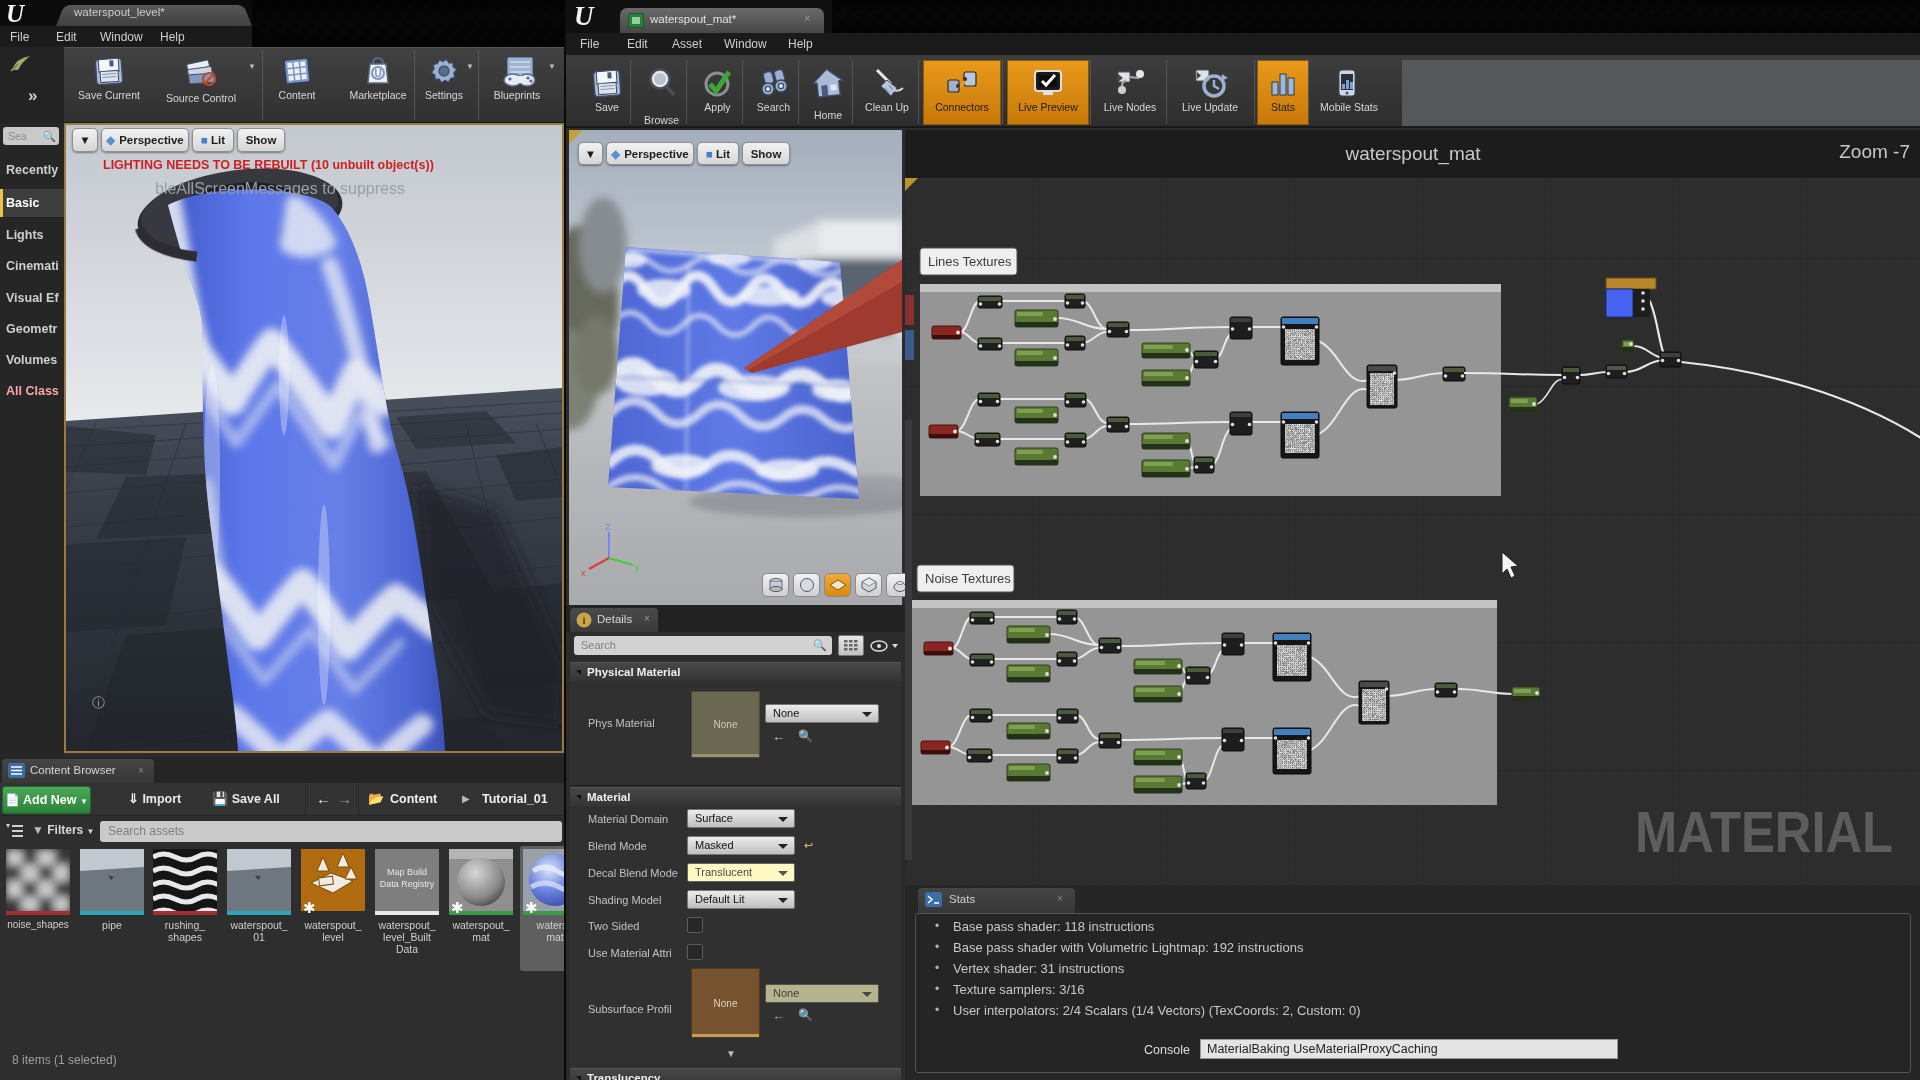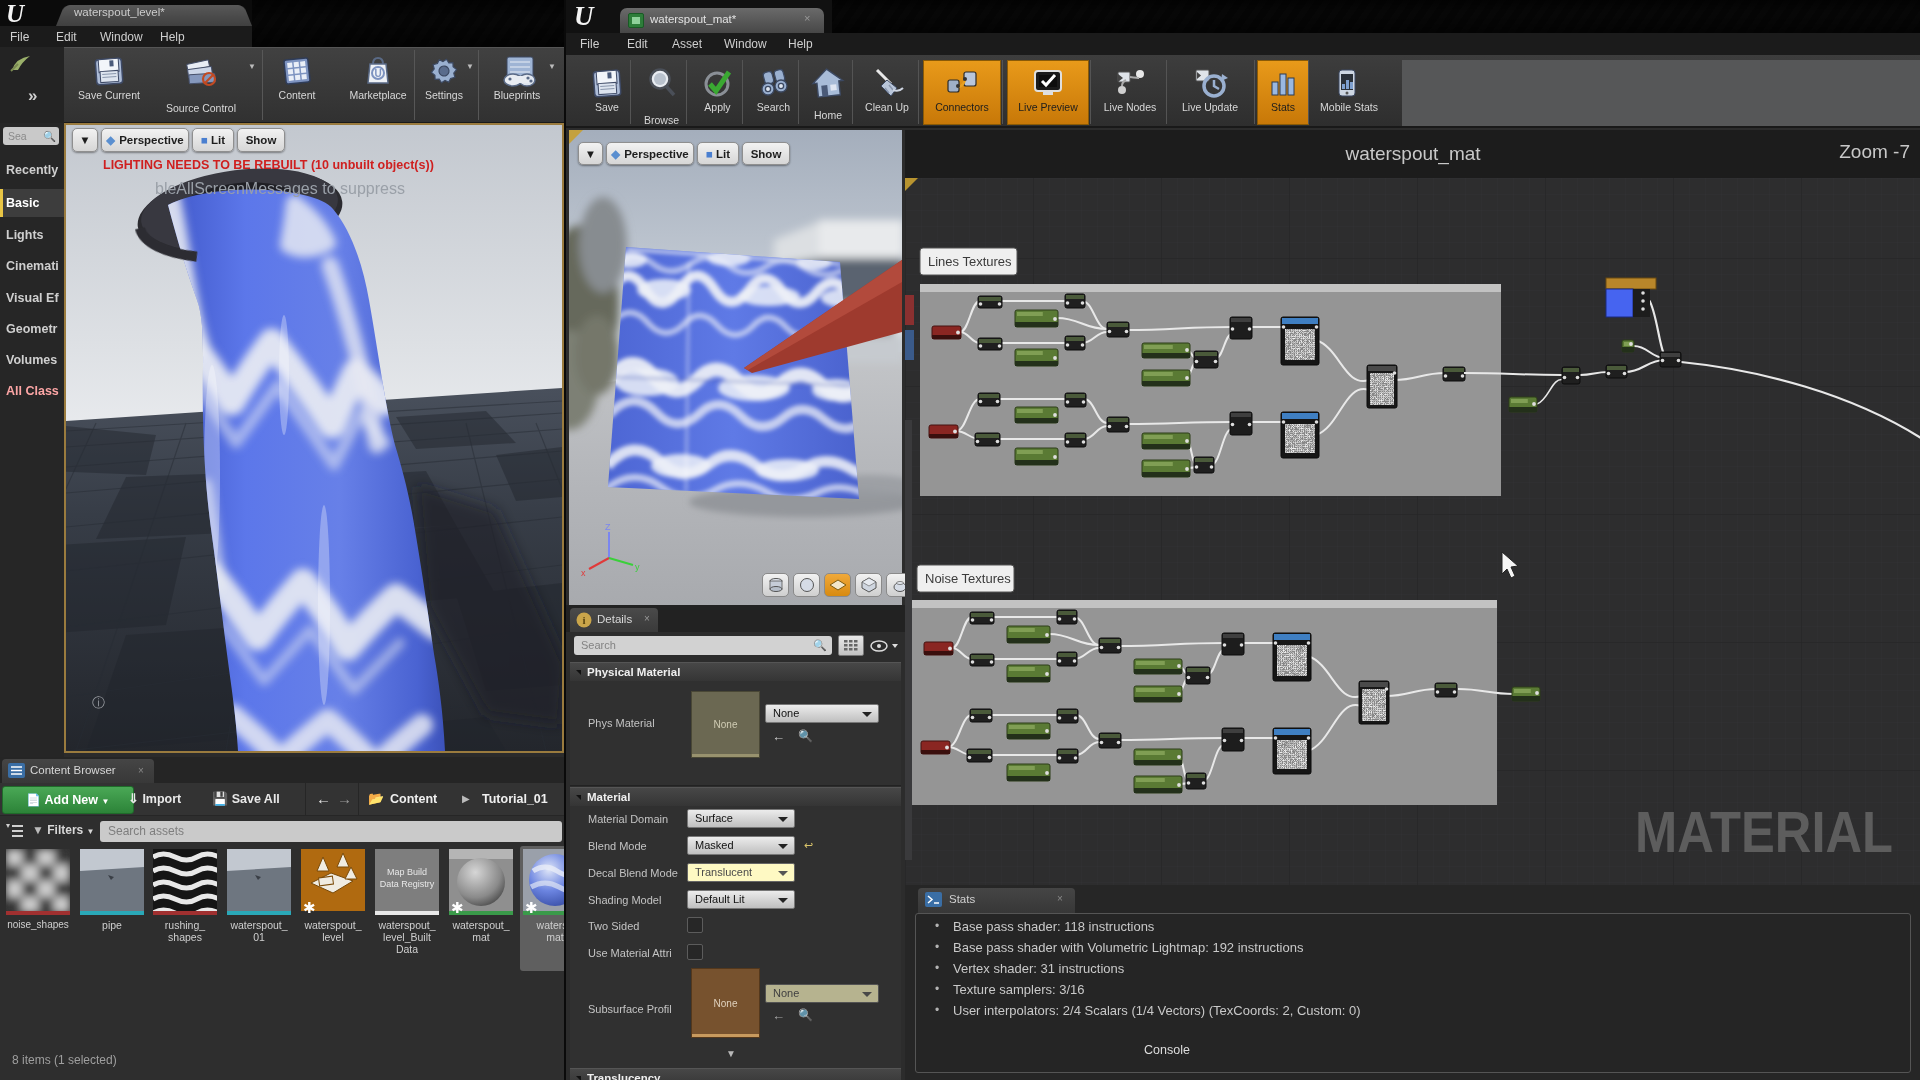--- a/index.html
+++ b/index.html
@@ -52,21 +52,21 @@
     <div class="tbtn" style="left:162px;top:54px;width:78px;color:#d8d8d8;">
       <svg width="40" height="34" viewBox="0 0 40 34">
         <g>
           <rect x="6" y="8" width="22" height="7" rx="1" fill="#e8edf5" stroke="#46506a" transform="rotate(-12 17 11)"></rect>
           <rect x="7" y="14" width="24" height="8" rx="1" fill="#ccd6e8" stroke="#46506a" transform="rotate(-8 19 18)"></rect>
           <rect x="8" y="20" width="26" height="9" rx="1" fill="#8598bd" stroke="#46506a" transform="rotate(-4 21 24)"></rect>
           <circle cx="28" cy="25" r="6" fill="none" stroke="#c24a22" stroke-width="2.2"></circle>
           <line x1="24" y1="29" x2="32" y2="21" stroke="#c24a22" stroke-width="2.2"></line>
         </g>
       </svg>
-      <div style="margin-top:14px;">Source Control</div>
+      <div style="margin-top:4px;">Source Control</div>
     </div>
     <div class="abs" style="left:248px;top:62px;color:#bbb;font-size:8px;">▼</div>
     <div class="abs" style="left:262px;top:50px;width:1px;height:70px;background:#575757;"></div>
     <div class="tbtn" style="left:268px;top:54px;width:58px;color:#d8d8d8;">
       <svg width="36" height="34" viewBox="0 0 36 34">
         <g transform="rotate(-6 18 17)">
           <rect x="6" y="5" width="24" height="24" rx="2" fill="#7d93c0" stroke="#2f3c58" stroke-width="1.5"></rect>
           <g fill="#e9eef7">
             <rect x="9.0" y="8.0" width="5" height="5"></rect>
             <rect x="15.5" y="8.0" width="5" height="5"></rect>
@@ -239,21 +239,21 @@
           <rect width="17" height="15" rx="2" fill="#3a6ea5"></rect>
           <g stroke="#fff" stroke-width="1.5">
             <line x1="3" y1="4" x2="14" y2="4"></line>
             <line x1="3" y1="7.5" x2="14" y2="7.5"></line>
             <line x1="3" y1="11" x2="14" y2="11"></line>
           </g>
         </svg></div>
       <div class="abs" style="left:30px;top:7px;color:#d6d6d6;font-size:11.5px;">Content Browser</div>
       <div class="abs" style="left:138px;top:8px;color:#888;font-size:10px;">×</div>
       <div class="abs" style="left:0;top:26px;width:564px;height:33px;background:#333333;border-bottom:1px solid #262626;"></div>
-      <div class="abs" style="left:2px;top:29px;width:132px;height:28px;background:linear-gradient(#4aa856,#2c8338);border:1px solid #1f6b2a;border-radius:3px;color:#fff;font-size:12.5px;font-weight:bold;line-height:26px;text-align:center;"><span style="font-size:12px;">📄</span> Add New <span style="font-size:8px;">▼</span></div>
+      <div class="abs" style="left:2px;top:29px;width:89px;height:28px;background:linear-gradient(#4aa856,#2c8338);border:1px solid #1f6b2a;border-radius:3px;color:#fff;font-size:12.5px;font-weight:bold;line-height:26px;text-align:center;"><span style="font-size:12px;">📄</span> Add New <span style="font-size:8px;">▼</span></div>
       <div class="abs" style="left:128px;top:34px;color:#e8e8e8;font-size:12.5px;font-weight:bold;"><span style="font-size:13px;">⇓</span> Import</div>
       <div class="abs" style="left:212px;top:34px;color:#e8e8e8;font-size:12.5px;font-weight:bold;"><span style="font-size:13px;">💾</span> Save All</div>
       <div class="abs" style="left:305px;top:26px;width:1px;height:33px;background:#262626;"></div>
       <div class="abs" style="left:316px;top:33px;color:#e8e8e8;font-size:15px;font-weight:bold;">←</div>
       <div class="abs" style="left:337px;top:33px;color:#9a9a9a;font-size:15px;font-weight:bold;">→</div>
       <div class="abs" style="left:358px;top:26px;width:1px;height:33px;background:#262626;"></div>
       <div class="abs" style="left:368px;top:34px;color:#e8d9a0;font-size:13px;">📂</div>
       <div class="abs" style="left:390px;top:35px;color:#efefef;font-size:12.5px;font-weight:bold;">Content</div>
       <div class="abs" style="left:462px;top:36px;color:#bbb;font-size:10px;">▶</div>
       <div class="abs" style="left:482px;top:35px;color:#efefef;font-size:12.5px;font-weight:bold;">Tutorial_01</div>
@@ -1211,13 +1211,14 @@
       <div class="abs" style="left:48px;top:34px;color:#c9c9c9;font-size:13px;">Base pass shader: 118 instructions</div>
       <div class="abs" style="left:30px;top:55px;color:#b4b4b4;font-size:12px;">•</div>
       <div class="abs" style="left:48px;top:55px;color:#c9c9c9;font-size:13px;">Base pass shader with Volumetric Lightmap: 192 instructions</div>
       <div class="abs" style="left:30px;top:76px;color:#b4b4b4;font-size:12px;">•</div>
       <div class="abs" style="left:48px;top:76px;color:#c9c9c9;font-size:13px;">Vertex shader: 31 instructions</div>
       <div class="abs" style="left:30px;top:97px;color:#b4b4b4;font-size:12px;">•</div>
       <div class="abs" style="left:48px;top:97px;color:#c9c9c9;font-size:13px;">Texture samplers: 3/16</div>
       <div class="abs" style="left:30px;top:118px;color:#b4b4b4;font-size:12px;">•</div>
       <div class="abs" style="left:48px;top:118px;color:#c9c9c9;font-size:13px;">User interpolators: 2/4 Scalars (1/4 Vectors) (TexCoords: 2, Custom: 0)</div>
       <div class="abs" style="left:239px;top:155px;width:56px;height:20px;color:#ddd;font-size:12.5px;line-height:20px;">Console</div>
+      <div class="abs" style="left:295px;top:154px;width:418px;height:20px;background:#e4e4e4;border:1px solid #999;color:#222;font-size:12.5px;line-height:18px;padding-left:6px;">MaterialBaking UseMaterialProxyCaching</div>
     </div>
   </div>
 </body></html>

